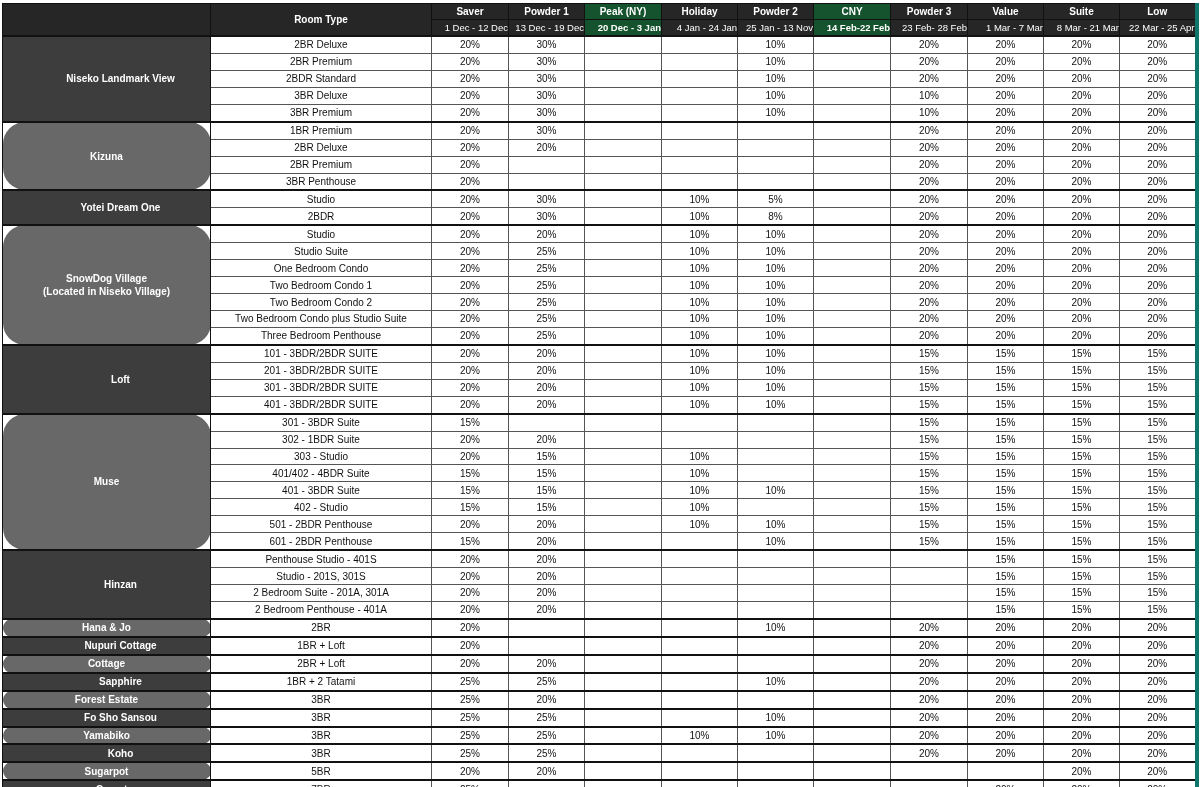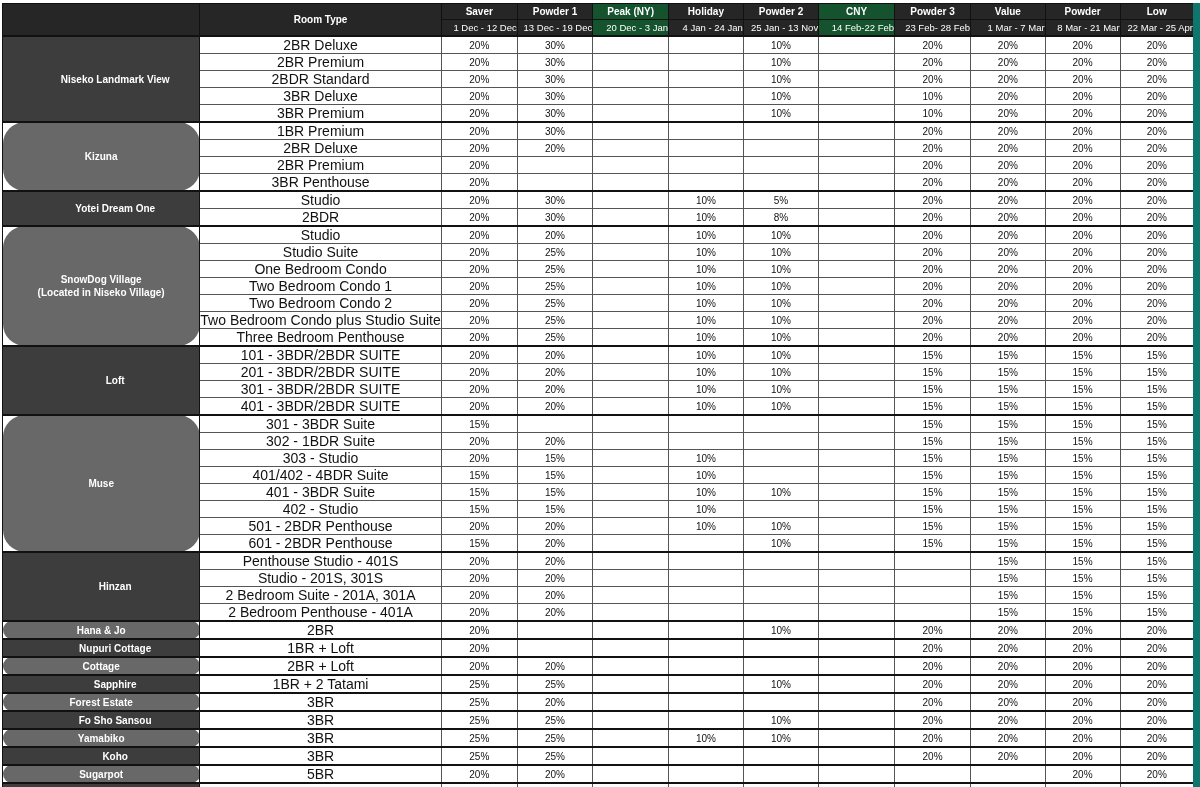--- a/index.html
+++ b/index.html
@@ -4,29 +4,29 @@
 <style>
   html, body { margin:0; padding:0; background:#ffffff; }
   body { width:1200px; height:787px; overflow:hidden; font-family:"Liberation Sans", sans-serif; }
   .wrap { position:absolute; left:2px; top:3px; }
   table { border-collapse:collapse; table-layout:fixed; font-size:10px; color:#111; }
   th, td { padding:0; text-align:center; vertical-align:middle; white-space:nowrap; overflow:hidden; }
   thead th { background:#262626; color:#fff; font-weight:bold; border:1px solid #111; }
   thead tr.h1 th { height:15px; }
   thead tr.h2 th { height:15px; font-weight:normal; font-size:9.5px;text-align:right; }
   thead th.blue { background:#14532d; }
-  thead tr.h2 th.blue { font-weight:normal; }
+  thead tr.h2 th.blue { font-weight:bold; }
   thead th.corner { background:#262626; }
   tbody td { height:15.95px; border:1px solid #555; background:#fff; }
   tbody td.prop { color:#fff; font-weight:bold; font-size:10px; border:1px solid #111; white-space:normal; line-height:13px; }
   tbody td.prop.dark { background:#3d3d3d;padding-left:28px; }
   tbody td.prop.light { background:#686868;border-radius:22px; }
   tbody tr.grp-start td { border-top:2px solid #111; }
-  tbody td.room { font-size:14px; }
-  td.lastcol, th.lastcol { border-right:7px solid #0f766e; }
+  tbody td.room { font-size:10px; }
+  td.lastcol, th.lastcol { border-right:4px solid #0f766e; }
 </style>
 </head>
 <body>
 
 <div class="wrap">
   <table id="rates-table">
     <colgroup>
       <col style="width:208px">
       <col style="width:221px">
       <col style="width:77px">
@@ -45,21 +45,21 @@
         <th class="corner" rowspan="2"></th>
         <th rowspan="2">Room Type</th>
       <th class="">Saver</th>
           <th class="">Powder 1</th>
           <th class="blue">Peak (NY)</th>
           <th class="">Holiday</th>
           <th class="">Powder 2</th>
           <th class="blue">CNY</th>
           <th class="">Powder 3</th>
           <th class="">Value</th>
-          <th class="">Powder</th>
+          <th class="">Suite</th>
           <th class=" lastcol">Low</th>
         </tr>
       <tr class="h2" id="hdr-row2">
           <th class="">1 Dec - 12 Dec</th>
           <th class="">13 Dec - 19 Dec</th>
           <th class="blue">20 Dec - 3 Jan</th>
           <th class="">4 Jan - 24 Jan</th>
           <th class="">25 Jan - 13 Nov</th>
           <th class="blue">14 Feb-22 Feb</th>
           <th class="">23 Feb- 28 Feb</th>

